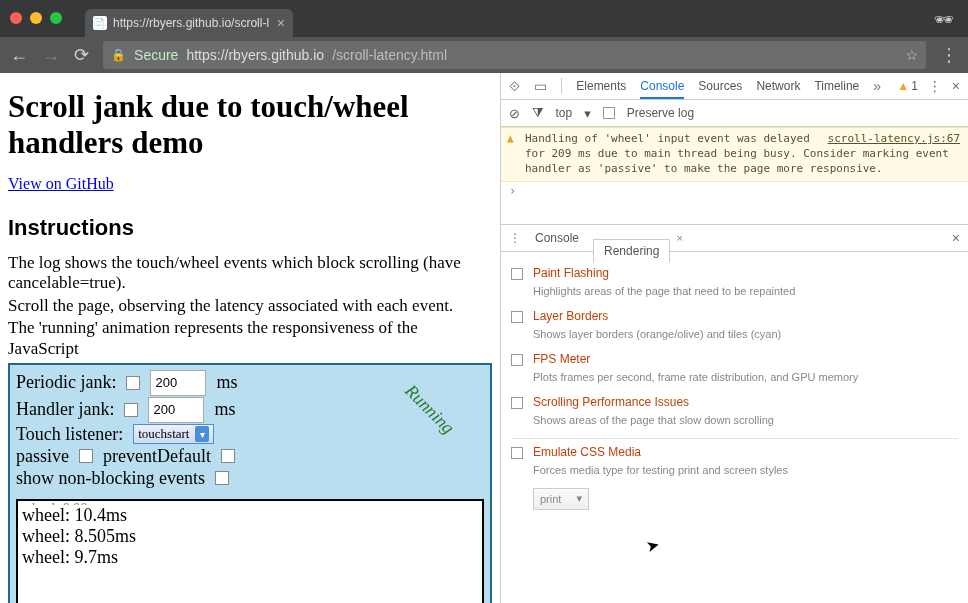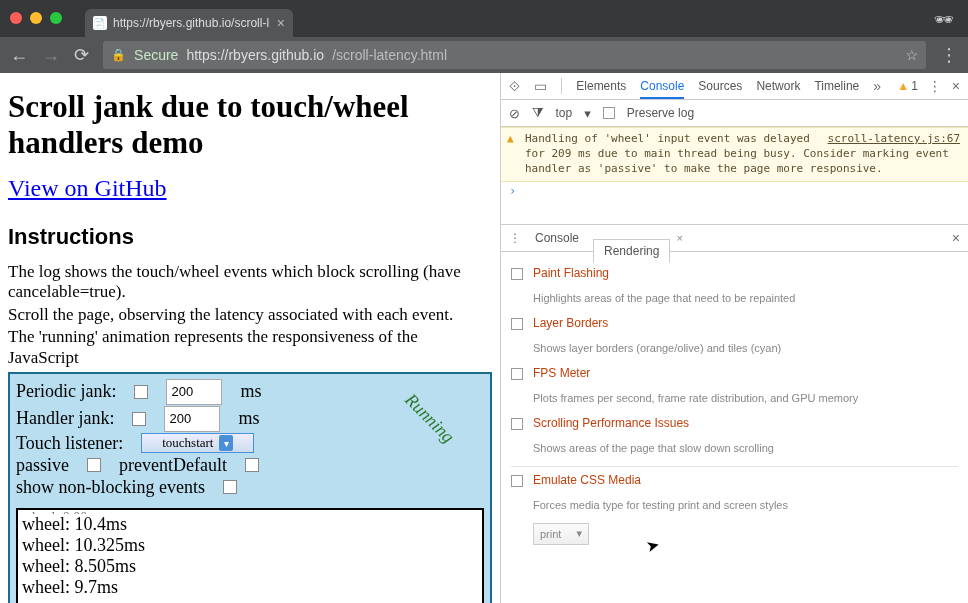--- a/index.html
+++ b/index.html
@@ -23,28 +23,28 @@
   .omnibox .secure{color:#c7e8c7;}
   .omnibox .url-fade{color:#bdbdbd;}
   .omnibox .star{margin-left:auto;color:#cfcfcf;}
   .toolbar .dots{font-size:18px;}
 
   .content-row{display:flex;height:calc(603px - 73px);justify-content:space-between;}
 
   
   .page{width:500px;padding:10px 8px;height:100%;overflow:hidden;color:#000;}
   .page h1{font-family:"Times New Roman",serif;font-weight:bold;font-size:31px;margin:6px 0 14px;}
-  .page a.gh{color:#0000ee;text-decoration:underline;font-family:"Times New Roman",serif;font-size:24px;}
+  .page a.gh{color:#0000ee;text-decoration:underline;font-family:"Times New Roman",serif;font-size:16px;}
   .page h2{font-family:Liberation Sans, sans-serif;font-weight:bold;font-size:22px;margin:22px 0 12px;}
   .page p{font-family:"Times New Roman",serif;font-size:17px;margin:0 0 2px;line-height:1.2;}
   .demo-box{border:2px solid #1a6b8c;background:#b8def0;margin-top:4px;padding:4px 6px 8px;height:292px;position:relative;}
-  .frow{font-family:"Times New Roman",serif;font-size:18px;display:flex;align-items:center;gap:18px;margin:1px 0;}
+  .frow{font-family:"Times New Roman",serif;font-size:18px;display:flex;align-items:center;gap:10px;margin:1px 0;}
   .sq{width:14px;height:14px;border:1px solid #888;background:#fff;display:inline-block;}
   .numin{width:56px;height:26px;border:1px solid #aaa;background:#fff;font-size:13px;padding:0 4px;}
-  .sel{height:20px;border:1px solid #4a90d9;background:linear-gradient(#eef,#cde);font-size:13px;padding:0 20px;display:flex;align-items:center;gap:4px;}
+  .sel{height:20px;border:1px solid #4a90d9;background:linear-gradient(#eef,#cde);font-size:13px;padding:0 4px;display:flex;align-items:center;gap:4px;}
   .sel .chev{background:#4a90d9;color:#fff;width:14px;height:16px;display:flex;align-items:center;justify-content:center;font-size:10px;border-radius:2px;margin-left:2px;}
   .running{position:absolute;right:30px;top:34px;transform:rotate(45deg);color:#2a7a2a;font-family:"Times New Roman",serif;font-size:18px;font-style:italic;}
   .logbox{position:absolute;left:6px;right:6px;bottom:6px;top:134px;border:2px solid #000;background:#fff;overflow:hidden;font-family:"Times New Roman",serif;font-size:18px;padding:0 4px;}
   .logbox .clip{color:#777;font-size:14px;height:4px;overflow:hidden;}
 
   
   .devtools{flex:1;border-left:1px solid #ccc;font-family:"Helvetica Neue",Arial,sans-serif;font-size:12px;color:#333;display:flex;flex-direction:column;}
   .dt-tabs{height:27px;border-bottom:1px solid #ccc;display:flex;align-items:center;padding:0 8px;gap:14px;}
   .dt-tabs .ic{color:#6e6e6e;font-size:14px;}
   .dt-tabs .sep{width:1px;height:16px;background:#ccc;}
@@ -71,21 +71,21 @@
   .drawer-tabs .dots{color:#6e6e6e;}
   .drawer-tab{padding:4px 10px;color:#555;}
   .drawer-tab.active{background:#fff;border:1px solid #ccc;border-bottom:1px solid #fff;position:relative;top:13px;}
   .drawer-tab.small-x{font-size:11px;color:#888;margin-left:-8px;}
   .drawer-x{margin-left:auto;color:#6e6e6e;font-size:14px;}
 
   .rendering{padding:8px 10px;overflow:auto;flex:1;}
   .ropt{display:flex;gap:10px;margin:6px 0 12px;}
   .ropt .cb{width:12px;height:12px;border:1px solid #999;margin-top:2px;flex-shrink:0;}
   .ropt .tt{color:#c2410c;}
-  .ropt .sub{color:#888;font-size:11px;margin-top:12px;}
+  .ropt .sub{color:#888;font-size:11px;margin-top:5px;}
   .sep-h{height:1px;background:#e3e3e3;margin:2px 0 6px;}
   .media-sel{margin-left:22px;width:56px;height:22px;border:1px solid #ccc;background:linear-gradient(#fbfbfb,#eee);display:flex;align-items:center;justify-content:space-between;padding:0 6px;font-size:11px;color:#888;}
 
   .cursor{position:absolute;left:646px;top:536px;font-size:16px;color:#000;transform:rotate(-15deg);}
 </style>
 </head>
 <body>
 
 <div class="titlebar">
   <div class="traffic">
@@ -152,21 +152,20 @@
         <span class="sq"></span>
       </div>
       <div class="frow">
         <span>show non-blocking events</span>
         <span class="sq"></span>
       </div>
       <div class="running">Running</div>
       <div class="logbox">
         <div class="clip">wheel: 0.00ms</div>
         <div>wheel: 10.4ms</div>
-        <div>wheel: 10.325ms</div>
         <div>wheel: 8.505ms</div>
         <div>wheel: 9.7ms</div>
 
       </div>
     </div>
   </div>
 
   <div class="devtools">
     <div class="dt-tabs">
       <span class="ic">⟐</span>

